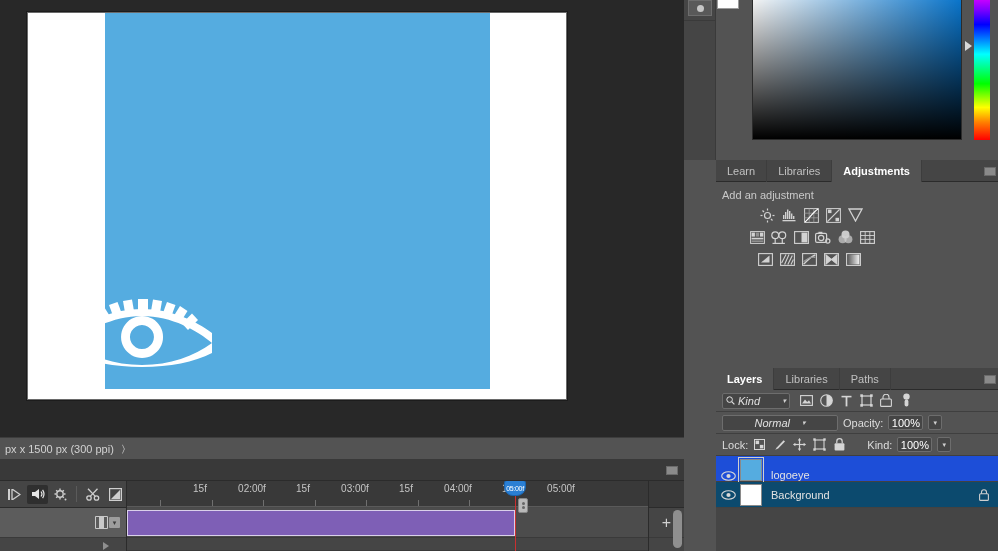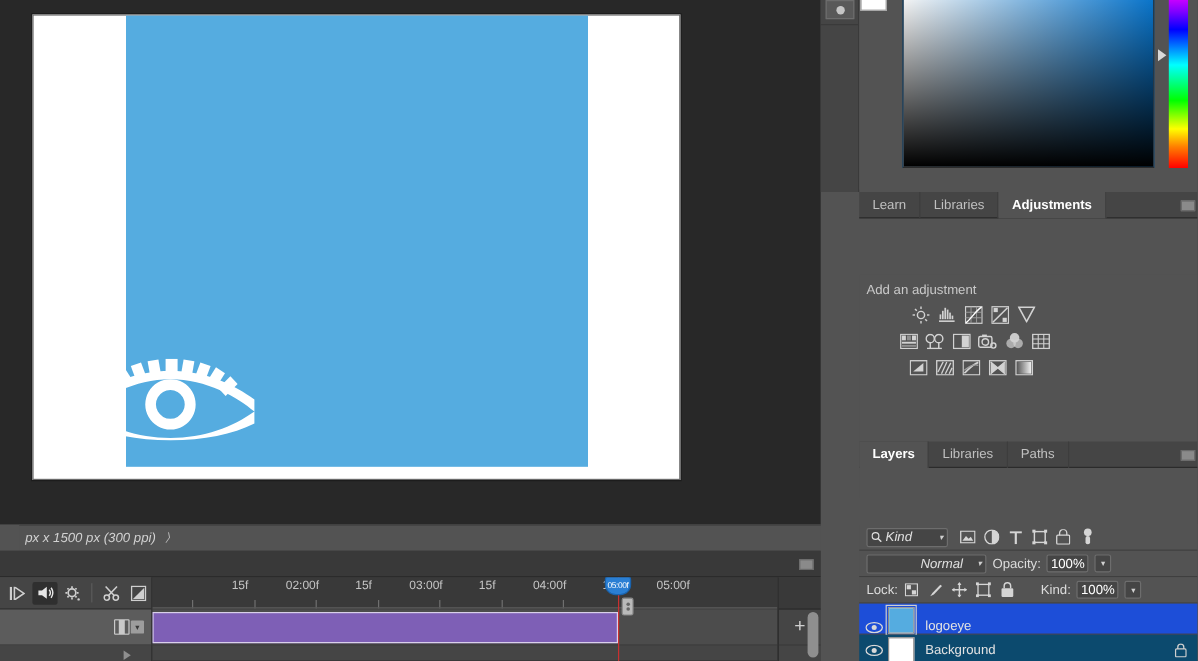--- a/index.html
+++ b/index.html
@@ -34,25 +34,25 @@
     background: #55ace0;
   }
   #eye-logo {
     position: absolute; left: 40px; top: 286px;
     width: 148px; height: 68px;
   }
   #eye-logo svg { display: block; width: 100%; height: 100%; }
 
   
   #status-bar {
-    position: absolute; left: 16px; top: 437px;
+    position: absolute; left: 0; top: 437px;
     width: 684px; height: 22px;
     background: #535353;
     border-top: 1px solid #3d3d3d;
-    display: flex; align-items: center; font-style: italic;
+    display: flex; align-items: center;
   }
   #status-text {
     padding-left: 5px;
     font-size: 11px;
     color: #d2d2d2;
     white-space: nowrap;
   }
   #status-arrow {
     margin-left: 8px;
     font-size: 10px;
@@ -350,21 +350,20 @@
     font-weight: bold;
   }
   .panel-menu {
     position: absolute; right: 2px; top: 7px;
     width: 12px; height: 9px;
     background: #8a8a8a;
     border: 1px solid #6a6a6a;
   }
   .panel-body {
     background: #535353;
-    margin-top: 47px;
   }
 
   
   #adjustments-panel { top: 160px; }
   #adj-body { height: 186px; padding: 7px 0 0 6px; }
   #adj-label { font-size: 11px; color: #c9c9c9; margin-bottom: 5px; }
   .adj-row {
     display: flex; gap: 4px;
     margin-bottom: 4px;
   }
@@ -394,21 +393,21 @@
     height: 16px;
     background: #454545;
     border: 1px solid #6d6d6d;
     border-radius: 2px;
     padding: 0 3px;
     font-size: 11px;
     color: #e0e0e0;
     font-style: italic;
   }
   #kind-select { width: 68px; justify-content: space-between; }
-  #blend-select { width: 100px; justify-content: flex-end; gap: 12px; }
+  #blend-select { width: 116px; justify-content: center; gap: 12px; }
   .sel-chev { font-size: 7px; color: #cfcfcf; }
   .filter-icons { display: flex; align-items: center; gap: 6px; margin-left: 4px; }
   .filter-icon { width: 14px; height: 14px; display: flex; align-items: center; justify-content: center; color: #d5d5d5; }
   .lp-label { font-size: 11px; color: #dcdcdc; white-space: nowrap; }
   .lp-field {
     width: 35px; height: 15px;
     background: #454545;
     border: 1px solid #6d6d6d;
     border-radius: 2px;
     font-size: 11px; color: #ffffff;

